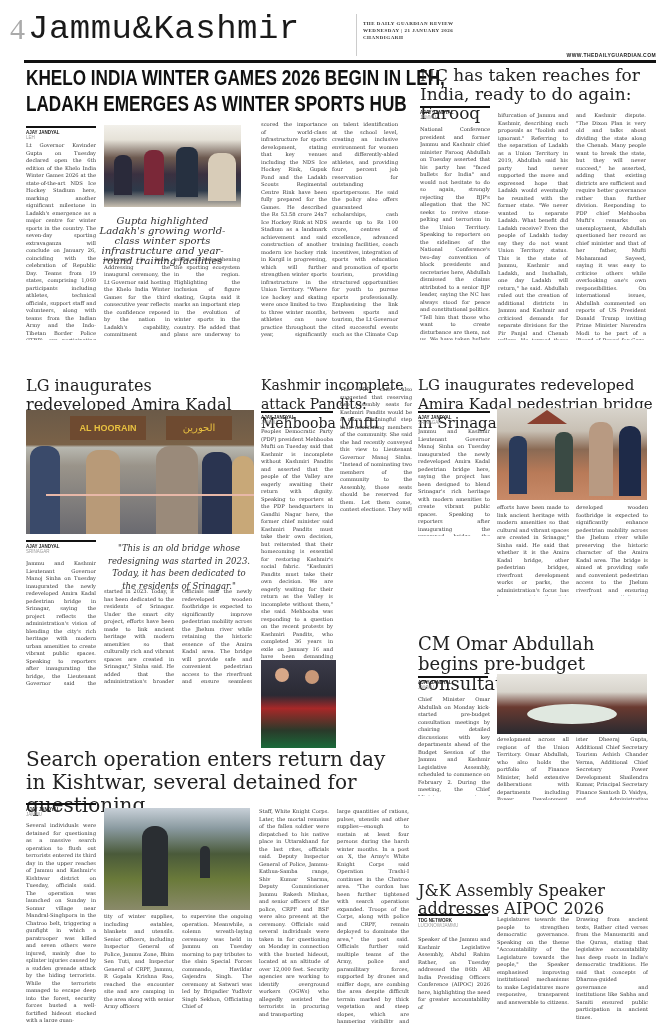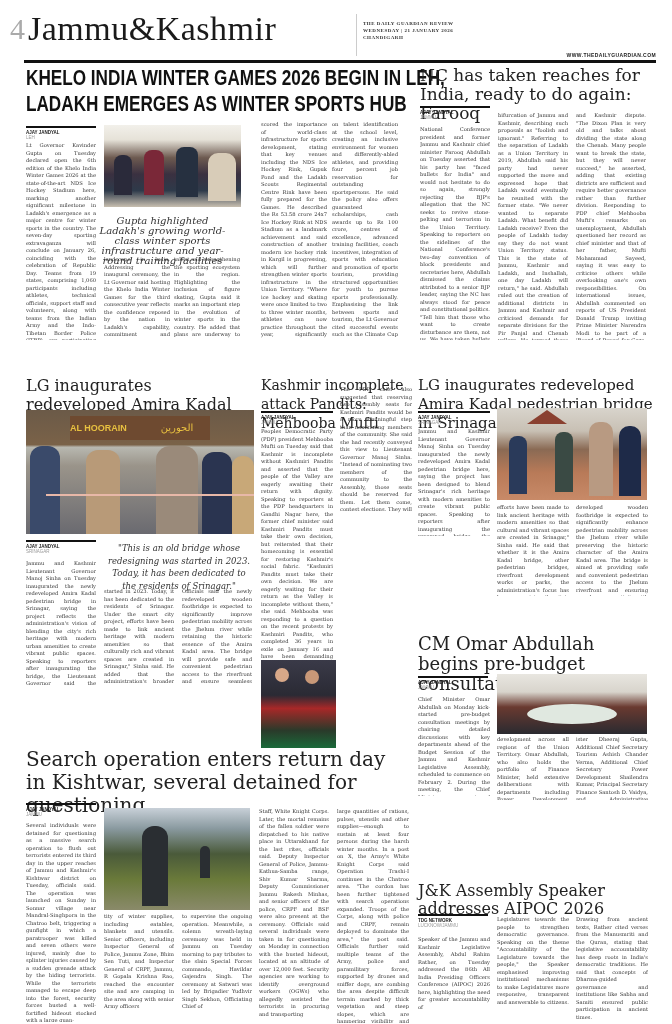--- a/index.html
+++ b/index.html
@@ -1,19 +1,19 @@
 <!DOCTYPE html>
 <html><head>
 <meta charset="utf-8">
 <style>
 *{box-sizing:border-box;margin:0;padding:0}
 body{width:672px;height:1024px;background:#fff;position:relative;overflow:hidden;font-family:"DejaVu Serif",serif;color:#222}
 .abs{position:absolute}
 .masthead-num{left:10px;top:12px;font-size:30px;color:#aaa;font-family:"Liberation Serif",serif}
-.masthead-title{left:28px;top:10px;font-size:34px;color:#1a1a1a;font-family:Liberation Serif, serif;letter-spacing:0.5px}
+.masthead-title{left:28px;top:10px;font-size:34px;color:#1a1a1a;font-family:Liberation Mono, monospace;letter-spacing:0.5px}
 .masthead-sep{left:356px;top:14px;width:1px;height:42px;background:#ccc}
 .meta{left:363px;top:20px;font-size:5px;line-height:7px;font-weight:bold;color:#333;letter-spacing:0.5px;font-family:"Liberation Serif",serif}
 .url{right:16px;top:52px;font-size:5px;font-weight:bold;letter-spacing:0.4px;font-family:"Liberation Sans",sans-serif}
 .rule{left:24px;right:16px;height:3px;background:#111}
 .hl-condensed{font-family:"Liberation Sans",sans-serif;font-weight:bold;font-size:22px;line-height:24px;color:#111;transform:scaleX(0.78);transform-origin:left top;white-space:nowrap}
 .hl{font-family:"DejaVu Serif",serif;color:#222}
 .byline{font-family:"Liberation Sans",sans-serif;font-size:4.5px;font-weight:bold;border-top:2px solid #111;padding-top:2px;line-height:5px}
 .byline span{display:block;font-weight:normal;color:#999}
 .col{font-size:5.2px;line-height:7.5px;text-align:justify;color:#333;overflow:hidden}
 .quote{font-style:italic;font-size:10px;line-height:14px;text-align:center;color:#333}
@@ -56,22 +56,22 @@
 <div class="abs byline" style="left:420px;top:106px;width:70px">
   <div>AJAY JANDYAL</div>
   <span>JAMMU</span>
 </div>
 <div class="abs col" style="left:420px;top:126px;width:70px;height:214px">National Conference president and former Jammu and Kashmir chief minister Farooq Abdullah on Tuesday asserted that his party has "faced bullets for India" and would not hesitate to do so again, strongly rejecting the BJP's allegation that the NC seeks to revive stone-pelting and terrorism in the Union Territory. Speaking to reporters on the sidelines of the National Conference's two-day convention of block presidents and secretaries here, Abdullah dismissed the claims attributed to a senior BJP leader, saying the NC has always stood for peace and constitutional politics. "Tell him that those who want to create disturbance are them, not us. We have taken bullets for staying with India, and we are ready to take them again if needed," Abdullah said. The NC leader also rejected demands for a fresh</div>
 <div class="abs col" style="left:498px;top:112px;width:70px;height:228px">bifurcation of Jammu and Kashmir, describing such proposals as "foolish and ignorant." Referring to the separation of Ladakh as a Union Territory in 2019, Abdullah said his party had never supported the move and expressed hope that Ladakh would eventually be reunited with the former state. "We never wanted to separate Ladakh. What benefit did Ladakh receive? Even the people of Ladakh today say they do not want Union Territory status. This is the state of Jammu, Kashmir and Ladakh, and Inshallah, one day Ladakh will return," he said. Abdullah ruled out the creation of additional districts in Jammu and Kashmir and criticised demands for separate divisions for the Pir Panjal and Chenab valleys. He termed these demands as part of the "Dixon Plan," a proposal put forward in 1950 by UN representative Sir Owen Dixon to resolve the Jammu</div>
 <div class="abs col" style="left:576px;top:112px;width:70px;height:228px">and Kashmir dispute. "The Dixon Plan is very old and talks about dividing the state along the Chenab. Many people want to break the state, but they will never succeed," he asserted, adding that existing districts are sufficient and require better governance rather than further division. Responding to PDP chief Mehbooba Mufti's remarks on unemployment, Abdullah questioned her record as chief minister and that of her father, Mufti Mohammad Sayeed, saying it was easy to criticise others while overlooking one's own responsibilities. On international issues, Abdullah commented on reports of US President Donald Trump inviting Prime Minister Narendra Modi to be part of a 'Board of Peace' for Gaza, noting that the two leaders share a long-standing relationship despite occasional differences. "Inshallah, the friendship will be restored and we will move forward," he said.</div>
 
 <div class="abs hl" style="left:26px;top:376px;width:230px;font-size:16px;line-height:19px">LG inaugurates redeveloped Amira Kadal pedestrian bridge in Srinagar</div>
 <div class="abs photo" style="left:26px;top:410px;width:228px;height:124px;background:linear-gradient(180deg,#6b5a48 0%,#7a6248 28%,#b8b8b0 30%,#9a948a 45%,#6a6a70 100%)">
-  <div style="position:absolute;left:44px;top:6px;width:76px;height:24px;background:#6e4a30;color:#e8c040;font-family:'Liberation Sans',sans-serif;font-weight:bold;font-size:9px;line-height:24px;">AL HOORAIN</div>
-  <div style="position:absolute;left:118px;top:6px;width:66px;height:24px;background:#6e4a30;color:#e8c040;font-size:10px;line-height:24px;text-align:center">الحورين</div>
+  <div style="position:absolute;left:44px;top:6px;width:76px;height:24px;background:#6e4a30;color:#e8c040;font-family:'Liberation Sans',sans-serif;font-weight:bold;font-size:9px;line-height:24px;text-align:center">AL HOORAIN</div>
+  <div style="position:absolute;left:140px;top:6px;width:66px;height:24px;background:#6e4a30;color:#e8c040;font-size:10px;line-height:24px;text-align:center">الحورين</div>
   <div style="position:absolute;left:4px;top:36px;width:30px;height:88px;background:#3a4a6a;border-radius:12px 12px 0 0"></div>
   <div style="position:absolute;left:60px;top:40px;width:34px;height:84px;background:#b89a78;border-radius:12px 12px 0 0"></div>
   <div style="position:absolute;left:130px;top:36px;width:42px;height:88px;background:#9a8a7a;border-radius:14px 14px 0 0"></div>
   <div style="position:absolute;left:176px;top:42px;width:30px;height:82px;background:#2a3450;border-radius:12px 12px 0 0"></div>
   <div style="position:absolute;left:206px;top:46px;width:22px;height:78px;background:#c8a878;border-radius:10px 10px 0 0"></div>
   <div style="position:absolute;left:20px;top:84px;width:208px;height:2px;background:#e8b8a8"></div>
 </div>
 <div class="abs byline" style="left:26px;top:540px;width:70px">
   <div>AJAY JANDYAL</div>
   <span>SRINAGAR</span>

